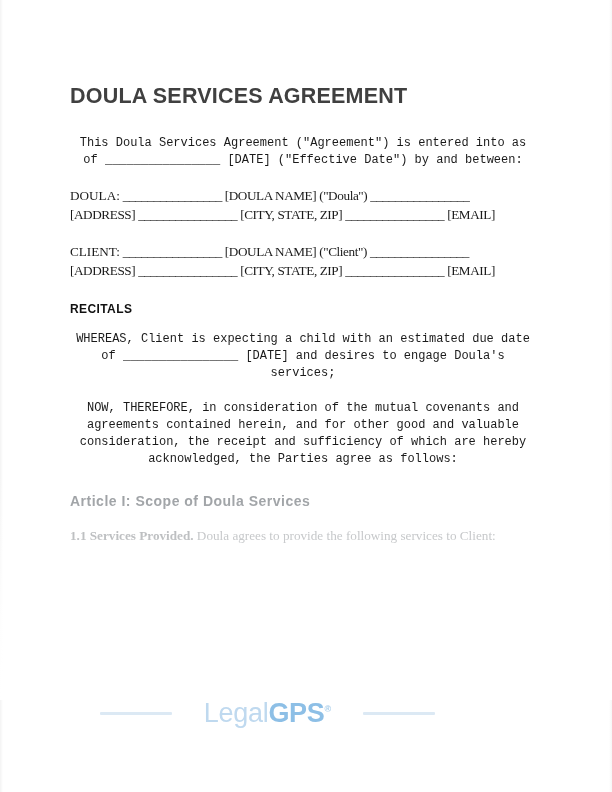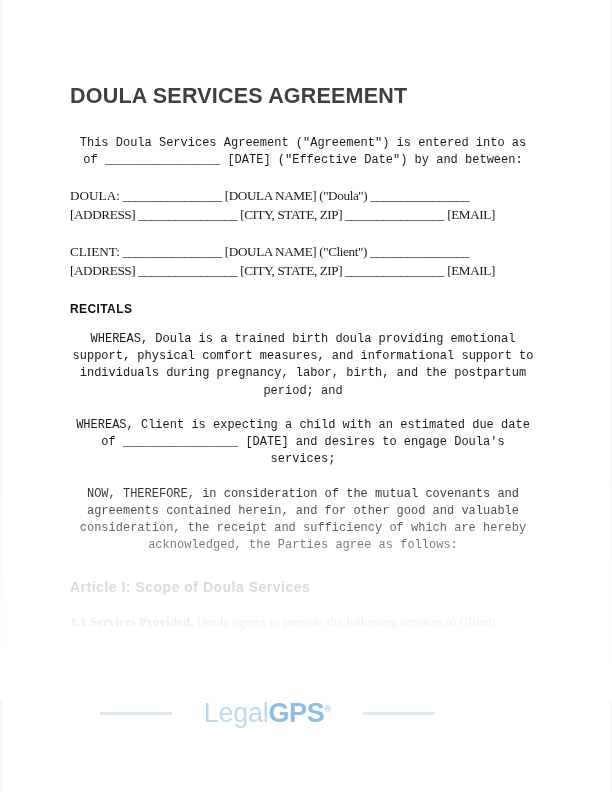--- a/index.html
+++ b/index.html
@@ -191,21 +191,20 @@
     </div>
 
     <div class="party-block">
       <span class="party-label">CLIENT:</span><span class="blank"> ________________ [DOULA NAME] ("Client") ________________</span><br>
       <span class="blank">[ADDRESS] ________________ [CITY, STATE, ZIP] ________________ [EMAIL]</span><br>
     </div>
 
 
     <h2 class="section-heading">RECITALS</h2>
 
-    <p class="para">WHEREAS, Doula is a trained birth doula providing emotional support, physical comfort measures, and informational support to individuals during pregnancy, labor, birth, and the postpartum period; and</p>
 
     <p class="para">WHEREAS, Client is expecting a child with an estimated due date of ________________ [DATE] and desires to engage Doula's services;</p>
 
     <p class="para">NOW, THEREFORE, in consideration of the mutual covenants and agreements contained herein, and for other good and valuable consideration, the receipt and sufficiency of which are hereby acknowledged, the Parties agree as follows:</p>
 
     <h3 class="article-heading">Article I: Scope of Doula Services</h3>
 
     <p class="clause">
       <b>1.1 Services Provided.</b><span> Doula agrees to provide the following services to Client:</span>
     </p>

